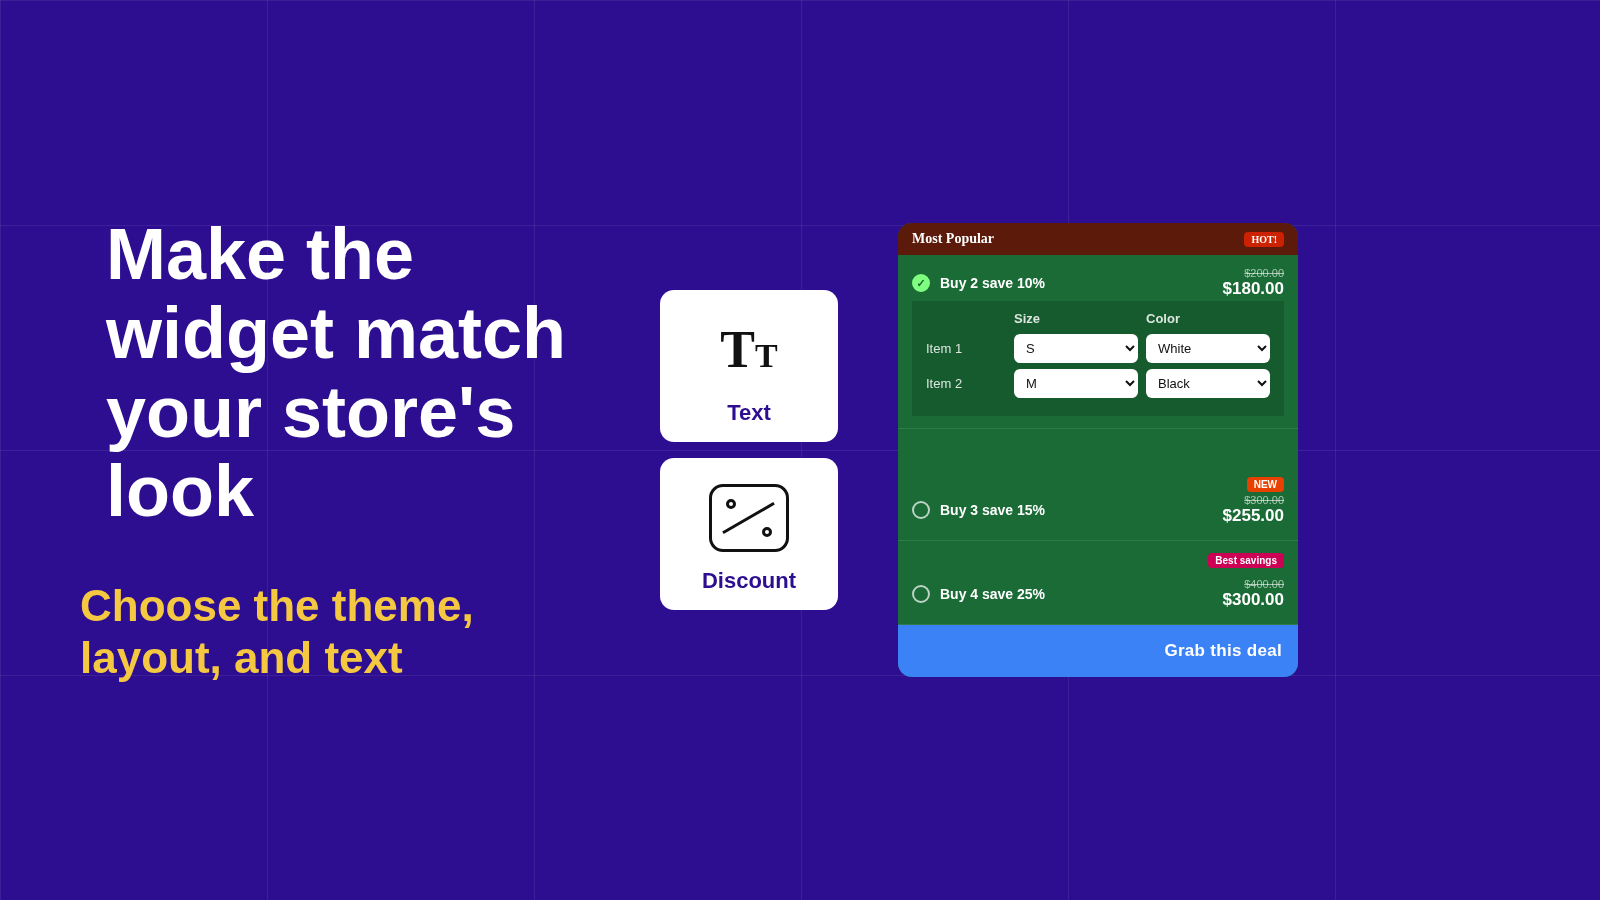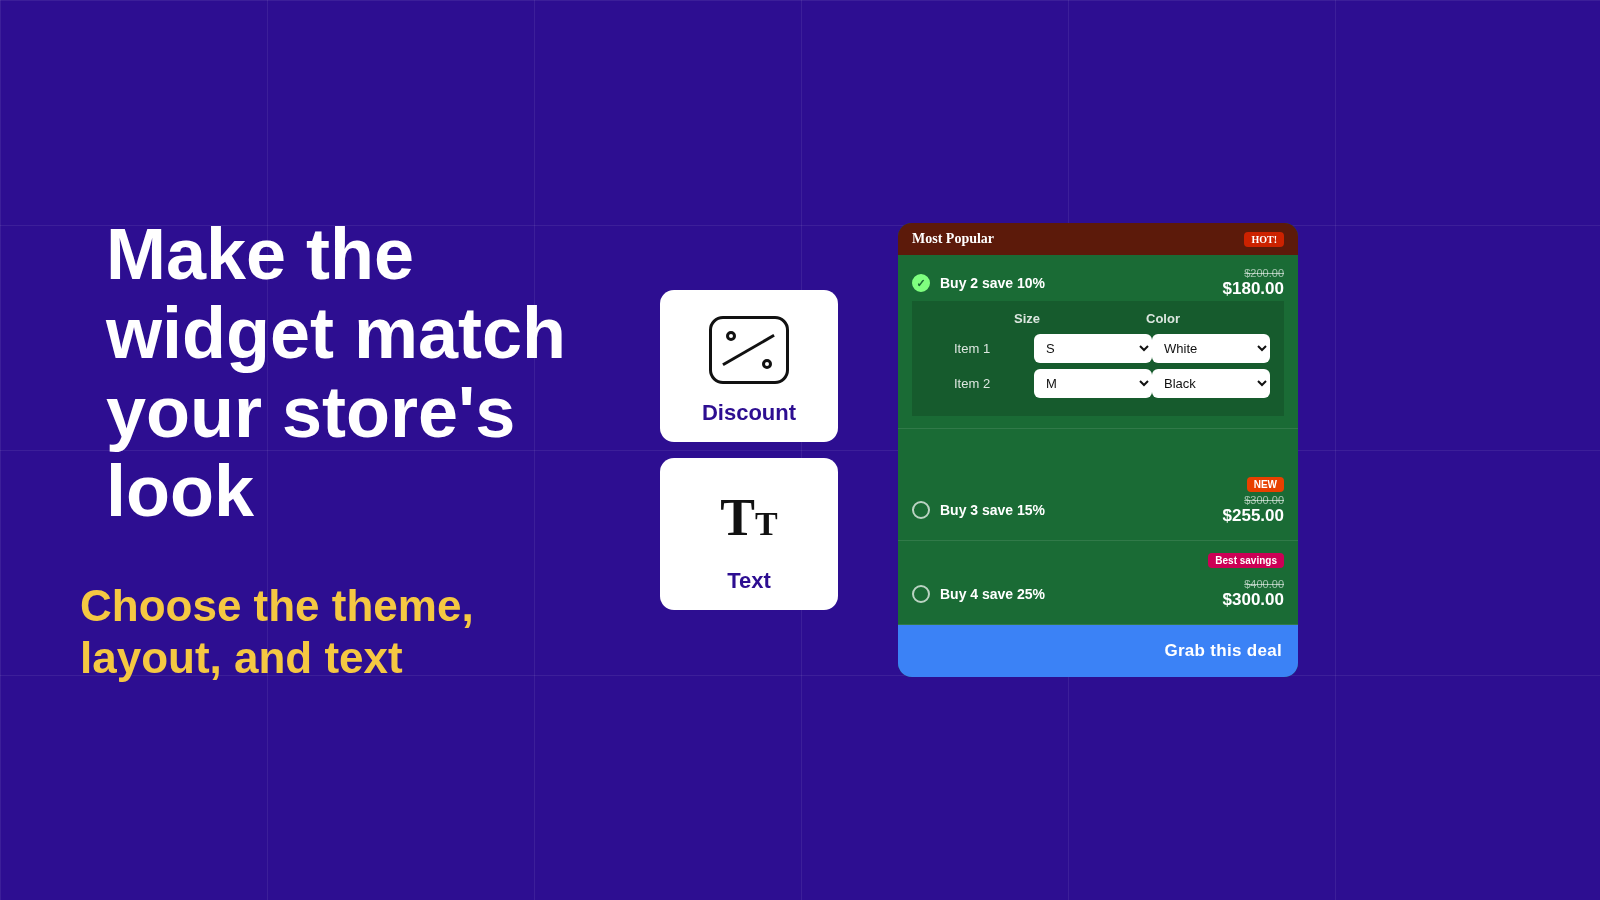--- a/index.html
+++ b/index.html
@@ -297,23 +297,23 @@
     .variant-header {
       font-size: 13px;
       font-weight: 600;
       color: rgba(255,255,255,0.85);
     }
     .variant-header:first-child { color: transparent; }
 
     .variant-row {
       display: grid;
       grid-template-columns: 80px 1fr 1fr;
+      gap: 8px;
       margin-bottom: 6px;
       align-items: center;
-      margin-left: 28px;
     }
 
     .variant-item-label {
       font-size: 13px;
       color: rgba(255,255,255,0.85);
       font-weight: 500;
     }
 
     .variant-select {
       background: #ffffff;
@@ -373,33 +373,33 @@
   <div class="left-section">
     <h1 class="headline">Make the widget match your store's look</h1>
     <p class="subheadline">Choose the theme, layout, and text</p>
   </div>
 
   <div class="cards-section">
 
 
     <div class="feature-card">
       <div class="card-icon">
+        <span class="text-icon">T<span class="text-icon-small">T</span></span>
+      </div>
+      <span class="card-label">Text</span>
+    </div>
+
+    <div class="feature-card">
+      <div class="card-icon">
         <div class="discount-icon-wrap">
           <div class="discount-dot-tl"></div>
           <div class="discount-dot-br"></div>
         </div>
       </div>
       <span class="card-label">Discount</span>
-    </div>
-
-    <div class="feature-card">
-      <div class="card-icon">
-        <span class="text-icon">T<span class="text-icon-small">T</span></span>
-      </div>
-      <span class="card-label">Text</span>
     </div>
 
   </div>
 
   <div class="widget-section">
     <div class="widget-card">
 
       
 
       

